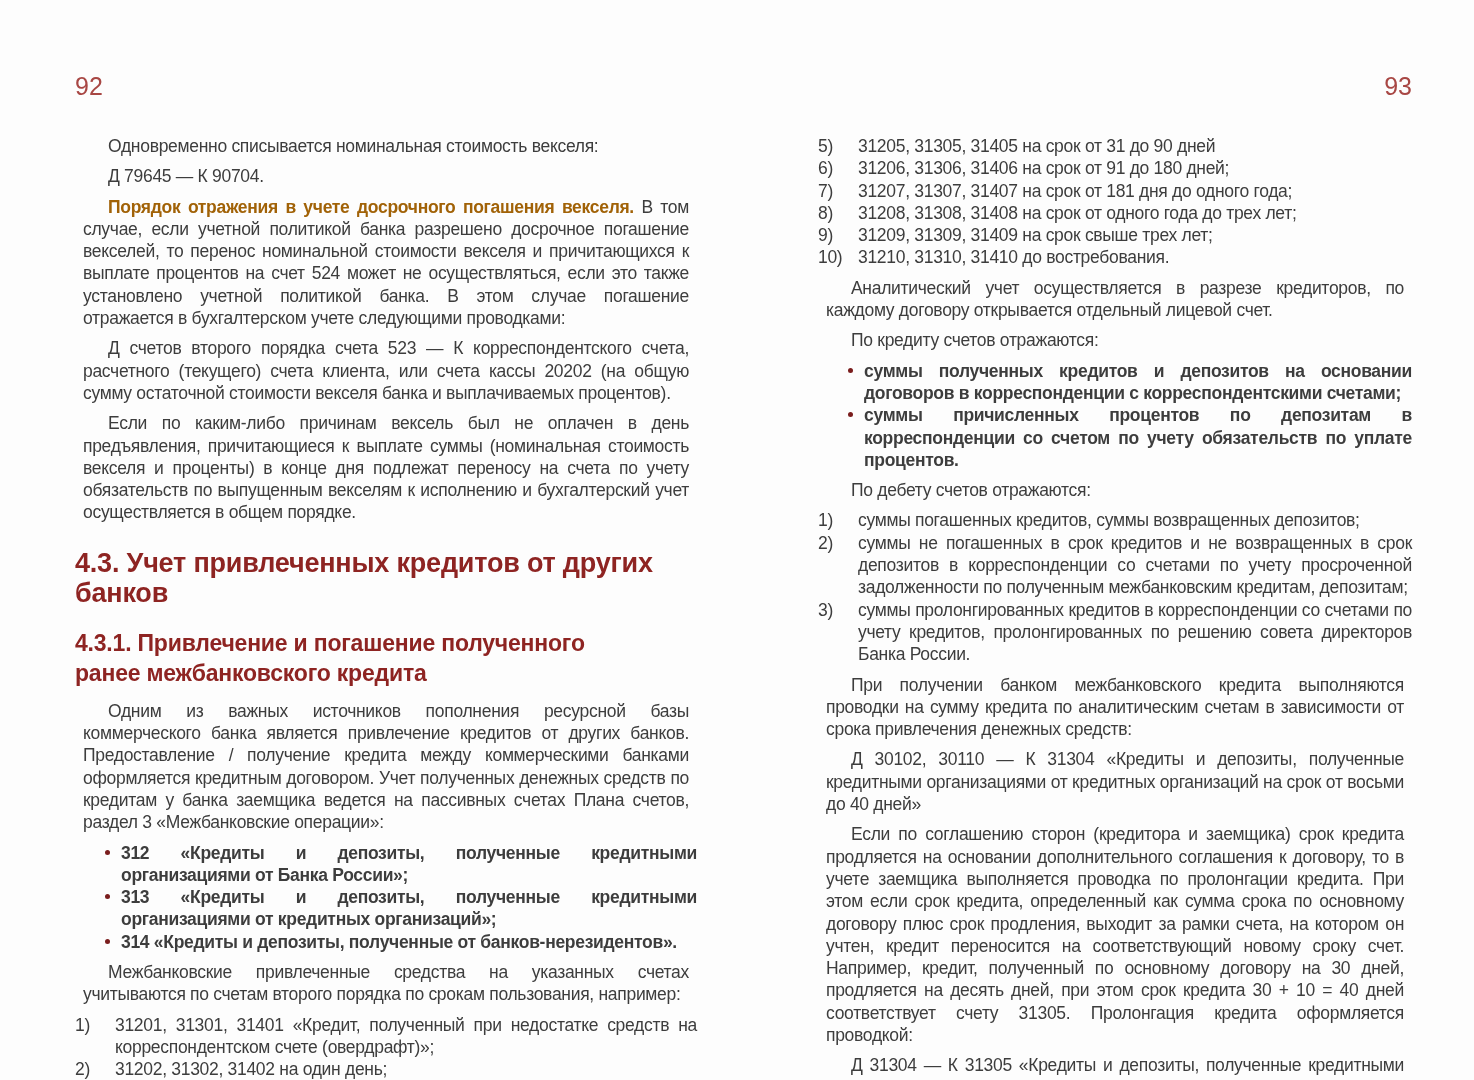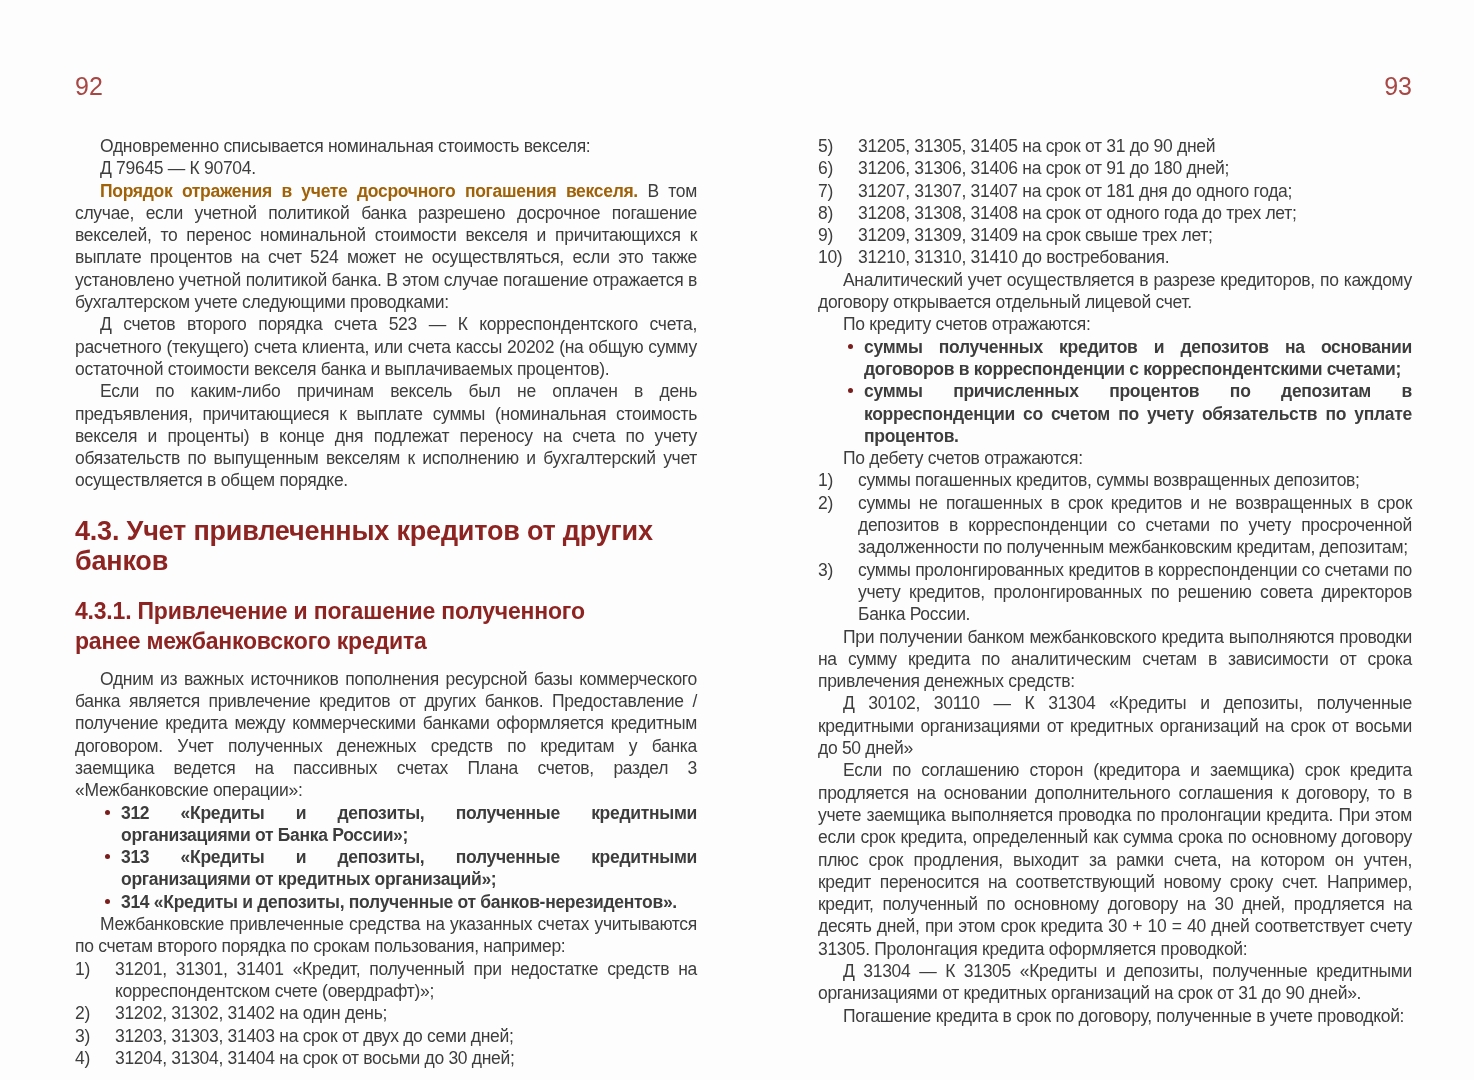--- a/index.html
+++ b/index.html
@@ -20,21 +20,21 @@
     color:#a84744;
   }
   .page-right .page-number{text-align:right;}
   .content{
     margin-top:36px;
     font-size:17.5px;
     line-height:22.3px;
     letter-spacing:-0.3px;
     text-align:justify;
   }
-  p.para{margin:0;text-indent:25px;}
+  p.para{margin:8px;text-indent:25px;}
   .lead{font-weight:700;color:#a16207;}
   .h1{
     font-size:27px;line-height:30px;
     font-weight:700;color:#8e2422;
     margin:24px 0 20px 0;
     letter-spacing:-0.2px;
     text-align:left;
   }
   .h2{
     font-size:23px;line-height:30px;
@@ -102,18 +102,18 @@
         <div class="uli"><span class="dot"></span>суммы полученных кредитов и депозитов на основании договоров в корреспонденции с корреспондентскими счетами;</div>
         <div class="uli"><span class="dot"></span>суммы причисленных процентов по депозитам в корреспонденции со счетом по учету обязательств по уплате процентов.</div>
       </div>
       <p class="para">По дебету счетов отражаются:</p>
       <div class="ol">
         <div class="oli"><span class="n">1)</span>суммы погашенных кредитов, суммы возвращенных депозитов;</div>
         <div class="oli"><span class="n">2)</span>суммы не погашенных в срок кредитов и не возвращенных в срок депозитов в корреспонденции со счетами по учету просроченной задолженности по полученным межбанковским кредитам, депозитам;</div>
         <div class="oli"><span class="n">3)</span>суммы пролонгированных кредитов в корреспонденции со счетами по учету кредитов, пролонгированных по решению совета директоров Банка России.</div>
       </div>
       <p class="para">При получении банком межбанковского кредита выполняются проводки на сумму кредита по аналитическим счетам в зависимости от срока привлечения денежных средств:</p>
-      <p class="para">Д 30102, 30110 — К 31304 «Кредиты и депозиты, полученные кредитными организациями от кредитных организаций на срок от восьми до 50 дней»</p>
+      <p class="para">Д 30102, 30110 — К 31304 «Кредиты и депозиты, полученные кредитными организациями от кредитных организаций на срок от восьми до 40 дней»</p>
       <p class="para">Если по соглашению сторон (кредитора и заемщика) срок кредита продляется на основании дополнительного соглашения к договору, то в учете заемщика выполняется проводка по пролонгации кредита. При этом если срок кредита, определенный как сумма срока по основному договору плюс срок продления, выходит за рамки счета, на котором он учтен, кредит переносится на соответствующий новому сроку счет. Например, кредит, полученный по основному договору на 30 дней, продляется на десять дней, при этом срок кредита 30 + 10 = 40 дней соответствует счету 31305. Пролонгация кредита оформляется проводкой:</p>
       <p class="para">Д 31304 — К 31305 «Кредиты и депозиты, полученные кредитными организациями от кредитных организаций на срок от 31 до 90 дней».</p>
       <p class="para">Погашение кредита в срок по договору, полученные в учете проводкой:</p>
     </div>
 </div>
 
 </body></html>

